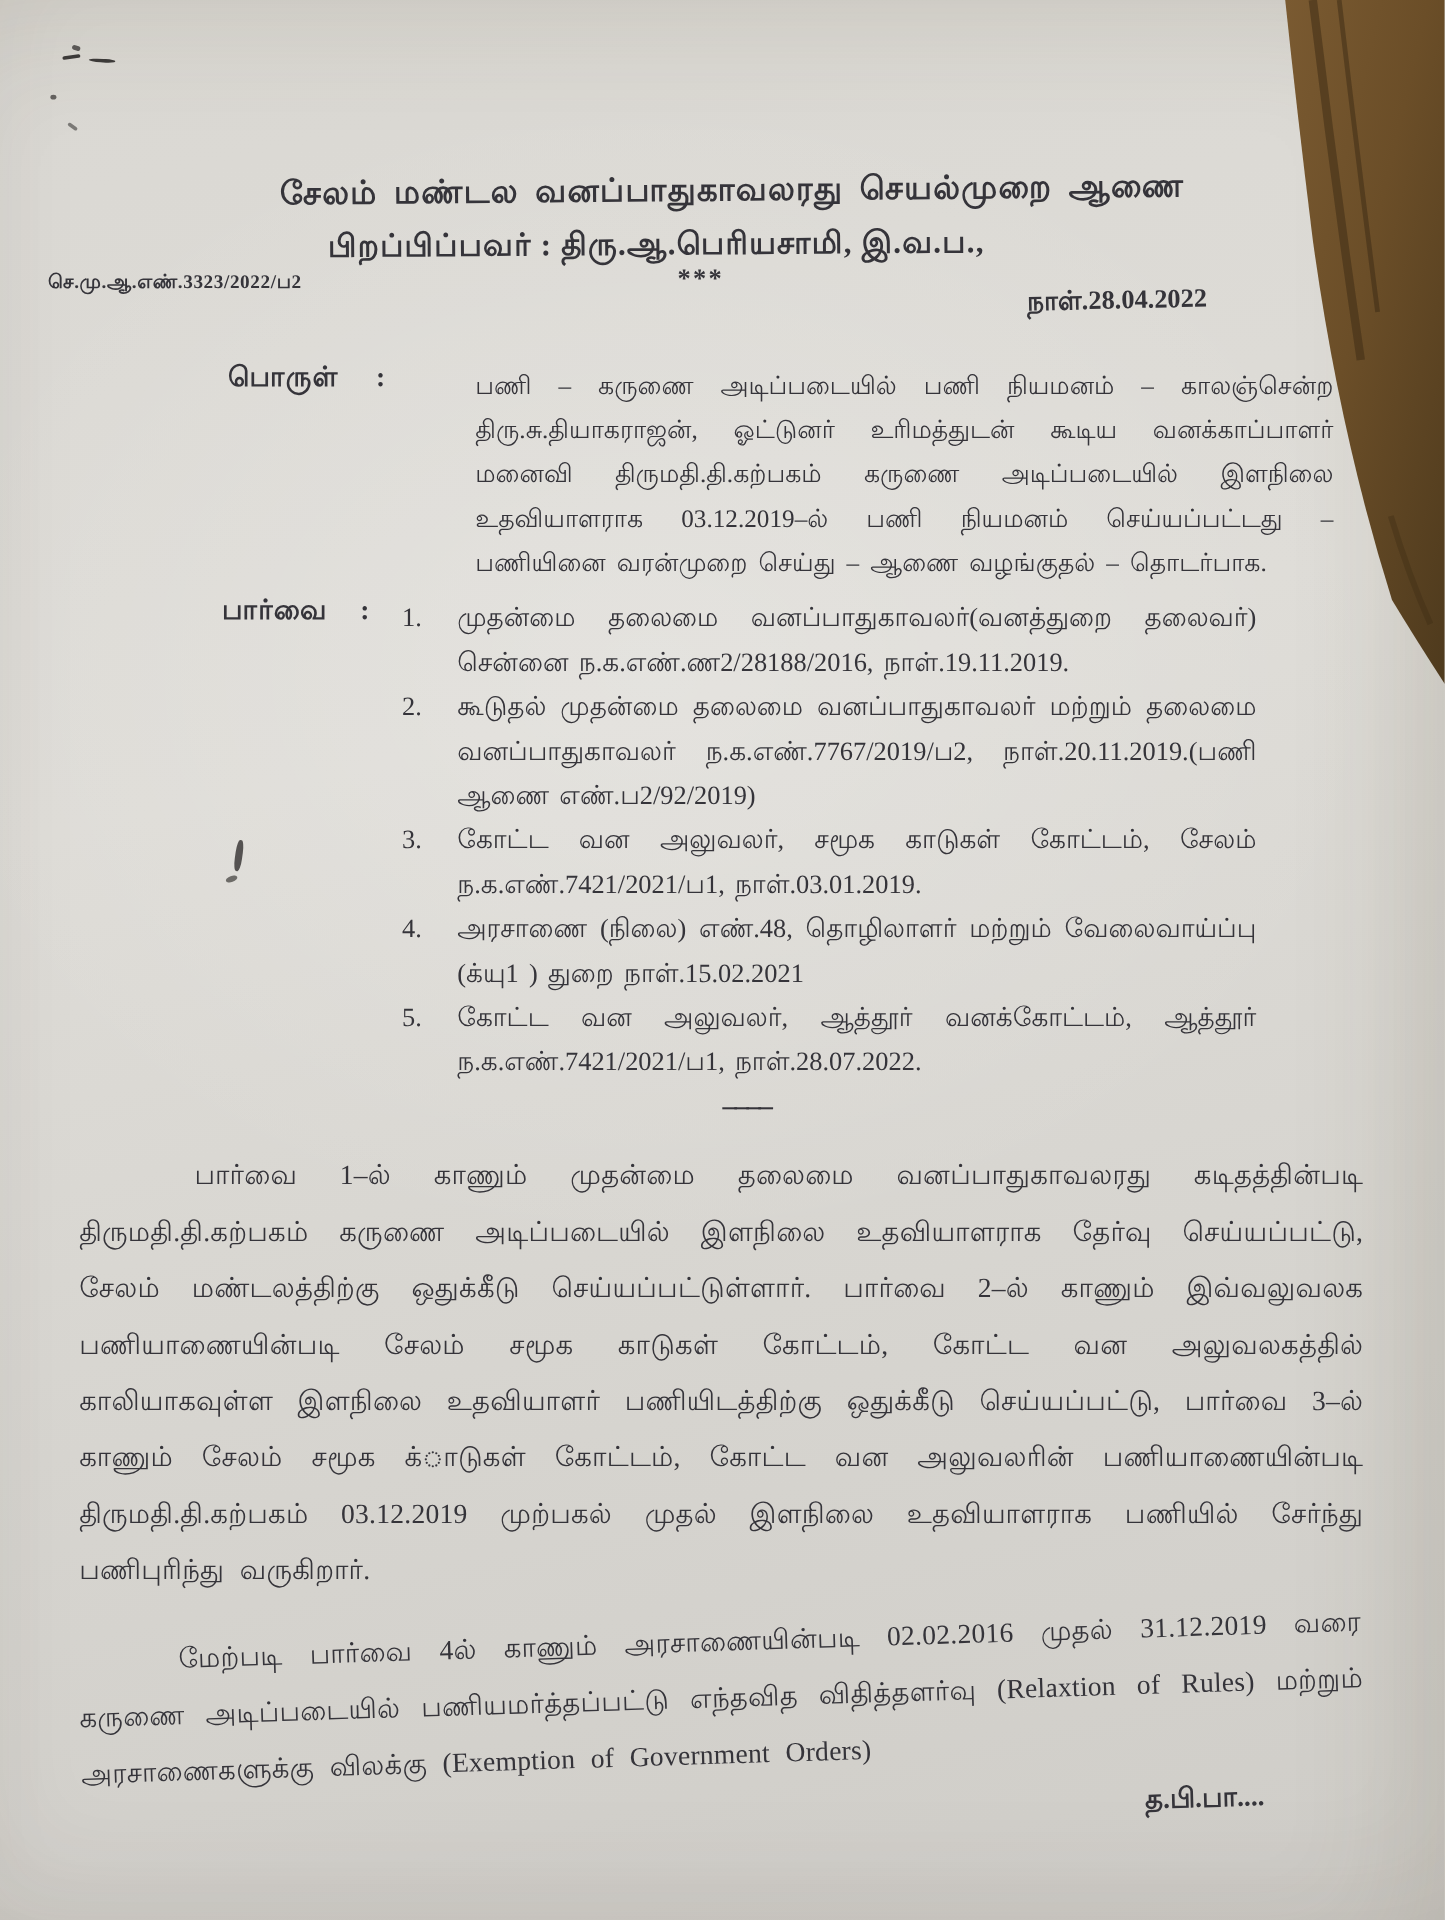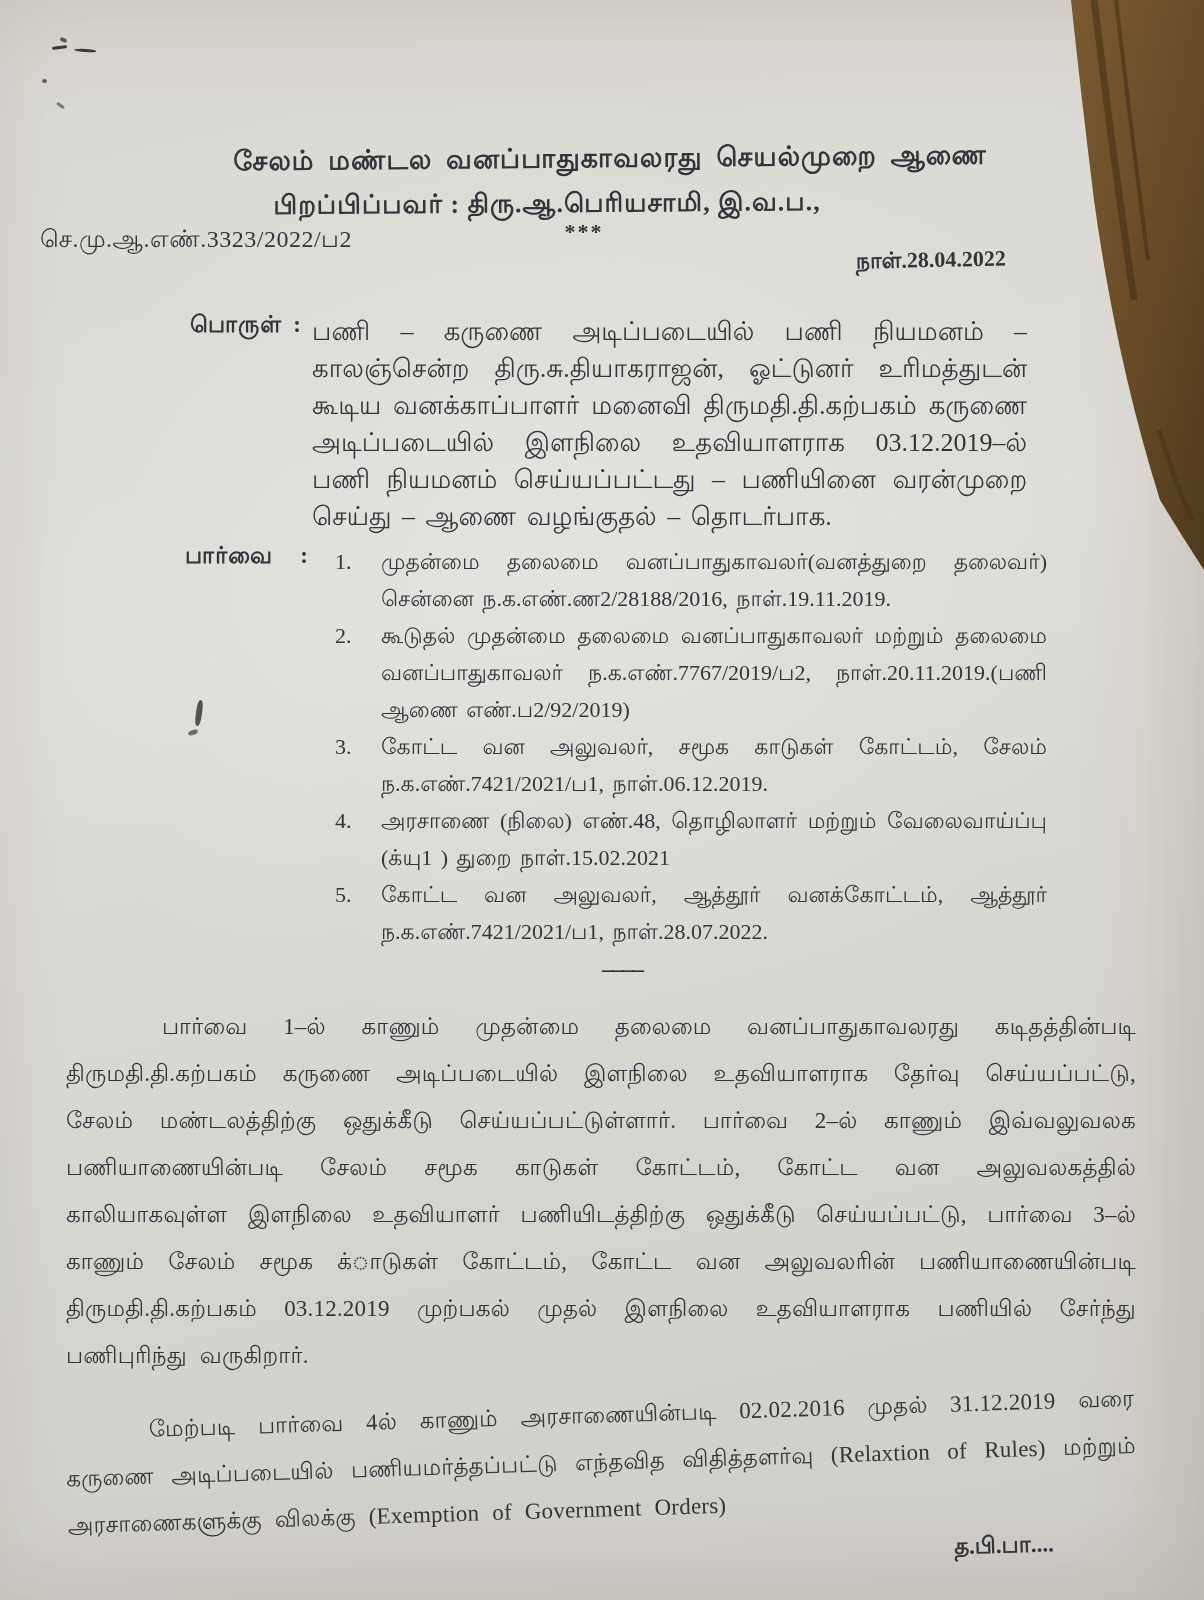--- a/index.html
+++ b/index.html
@@ -35,30 +35,30 @@
     letter-spacing:1px;word-spacing:6px;transform:translateX(8px) rotate(-0.5deg);
   }
   .issuer{
     margin:12px 60px 0 60px;text-align:center;font-size:26px;font-weight:700;
     letter-spacing:1px;transform:translateX(-55px) rotate(-0.4deg);
   }
   .stars{
     margin:2px 60px 0 60px;text-align:center;font-size:22px;font-weight:700;
     letter-spacing:2px;line-height:16px;transform:translateX(-18px);
   }
-  .refrow{margin:-14px 0 0 40px;font-size:24px;font-weight:400;letter-spacing:0.5px;}
+  .refrow{margin:-14px 0 0 40px;font-size:16px;font-weight:700;letter-spacing:0.5px;}
   .daterow{margin:0 198px 0 0;text-align:right;font-size:22px;font-weight:600;transform:rotate(-1.2deg);}
   .block{display:flex;align-items:flex-start;}
-  .subject{margin:28px 60px 0 190px;}
+  .subject{margin:28px 60px 0 190px;gap:20px;}
   .refs{margin:8px 55px 0 185px;gap:16px;}
   .lbl{flex:0 0 88px;font-size:23px;font-weight:700;letter-spacing:1px;}
   .colon{flex:0 0 30px;text-align:center;font-size:23px;font-weight:700;}
   .subject .txt{
-    flex:1 1 auto;max-width:715px;font-size:26px;line-height:37px;
-    text-align:justify;word-spacing:4px;margin-top:1px;
+    flex:1 1 auto;max-width:715px;font-size:21px;line-height:37px;
+    text-align:justify;word-spacing:4px;margin-top:1px;margin-left:44px;
   }
   .list{flex:1 1 auto;max-width:712px;}
   .item{display:flex;align-items:flex-start;}
   .num{flex:0 0 46px;font-size:22px;line-height:37px;}
   .itxt{flex:1 1 auto;font-size:22px;line-height:37px;text-align:justify;word-spacing:3px;}
   .sep{margin:6px 0 0 0;text-align:center;font-size:24px;letter-spacing:-2px;font-weight:700;transform:translateX(20px);}
   .para{
     margin:24px 68px 0 66px;font-size:23px;line-height:47px;text-align:justify;
     word-spacing:7px;letter-spacing:0.2px;
   }
@@ -103,21 +103,21 @@
         <div class="item">
           <span class="num">1.</span>
           <div class="itxt">முதன்மை தலைமை வனப்பாதுகாவலர்(வனத்துறை தலைவர்) சென்னை ந.க.எண்.ண2/28188/2016, நாள்.19.11.2019.</div>
         </div>
         <div class="item">
           <span class="num">2.</span>
           <div class="itxt">கூடுதல் முதன்மை தலைமை வனப்பாதுகாவலர் மற்றும் தலைமை வனப்பாதுகாவலர் ந.க.எண்.7767/2019/ப2, நாள்.20.11.2019.(பணி ஆணை எண்.ப2/92/2019)</div>
         </div>
         <div class="item">
           <span class="num">3.</span>
-          <div class="itxt">கோட்ட வன அலுவலர், சமூக காடுகள் கோட்டம், சேலம் ந.க.எண்.7421/2021/ப1, நாள்.06.12.2019.</div>
+          <div class="itxt">கோட்ட வன அலுவலர், சமூக காடுகள் கோட்டம், சேலம் ந.க.எண்.7421/2021/ப1, நாள்.03.01.2019.</div>
         </div>
         <div class="item">
           <span class="num">4.</span>
           <div class="itxt">அரசாணை (நிலை) எண்.48, தொழிலாளர் மற்றும் வேலைவாய்ப்பு (க்யு1 ) துறை நாள்.15.02.2021</div>
         </div>
         <div class="item">
           <span class="num">5.</span>
           <div class="itxt">கோட்ட வன அலுவலர், ஆத்தூர் வனக்கோட்டம், ஆத்தூர் ந.க.எண்.7421/2021/ப1, நாள்.28.07.2022.</div>
         </div>
       </div>

